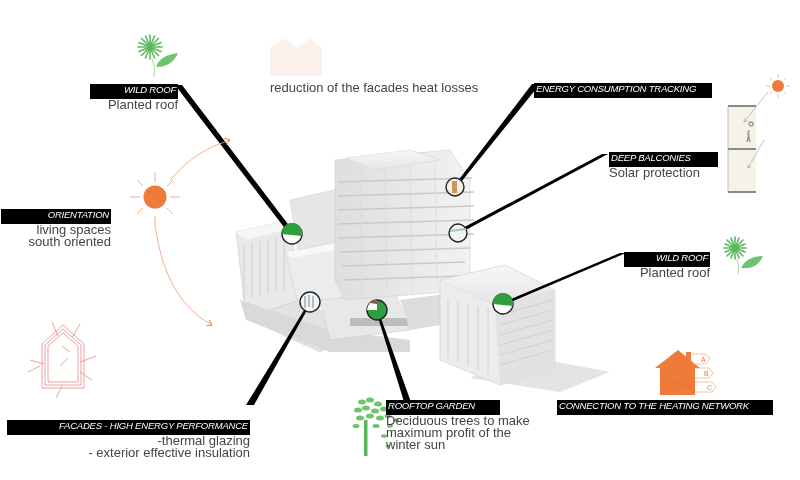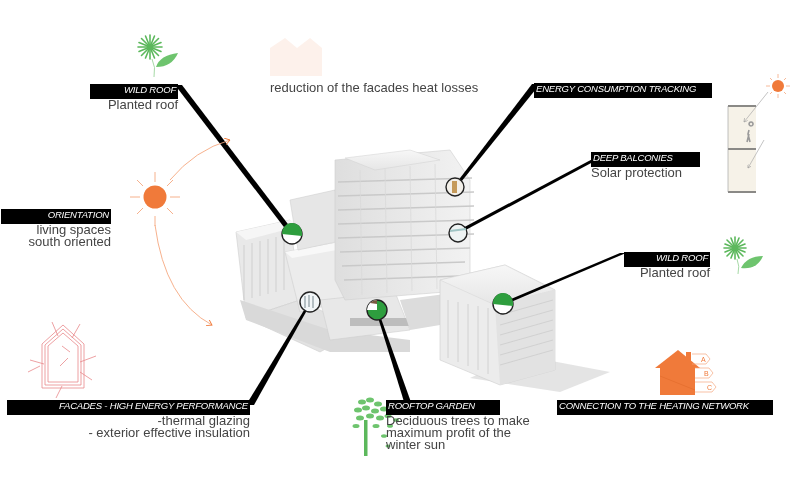--- a/index.html
+++ b/index.html
@@ -282,37 +282,37 @@
 </div>
 
 <div class="label" style="left:270px; top:82px;">
   <div class="desc">reduction of the facades heat losses</div>
 </div>
 
 <div class="label" style="left:534px; top:83px;">
   <div class="bar" style="width:174px;">ENERGY CONSUMPTION TRACKING</div>
 </div>
 
-<div class="label" style="left:591px; top:152px;">
+<div class="label" style="left:609px; top:152px;">
   <div class="bar" style="width:105px;">DEEP BALCONIES</div>
   <div class="desc">Solar protection</div>
 </div>
 
 <div class="label right-align" style="left:1px; top:209px; width:110px;">
   <div class="bar">ORIENTATION</div>
   <div class="desc">living spaces</div>
   <div class="desc">south oriented</div>
 </div>
 
 <div class="label right-align" style="left:624px; top:252px; width:86px;">
   <div class="bar">WILD ROOF</div>
   <div class="desc">Planted roof</div>
 </div>
 
-<div class="label right-align" style="left:7px; top:400px; width:243px;">
+<div class="label right-align" style="left:7px; top:420px; width:243px;">
   <div class="bar">FACADES - HIGH ENERGY PERFORMANCE</div>
   <div class="desc">-thermal glazing</div>
   <div class="desc">- exterior effective insulation</div>
 </div>
 
 <div class="label" style="left:386px; top:400px;">
   <div class="bar" style="width:110px;">ROOFTOP GARDEN</div>
   <div class="desc">Deciduous trees to make</div>
   <div class="desc">maximum profit of the</div>
   <div class="desc">winter sun</div>

